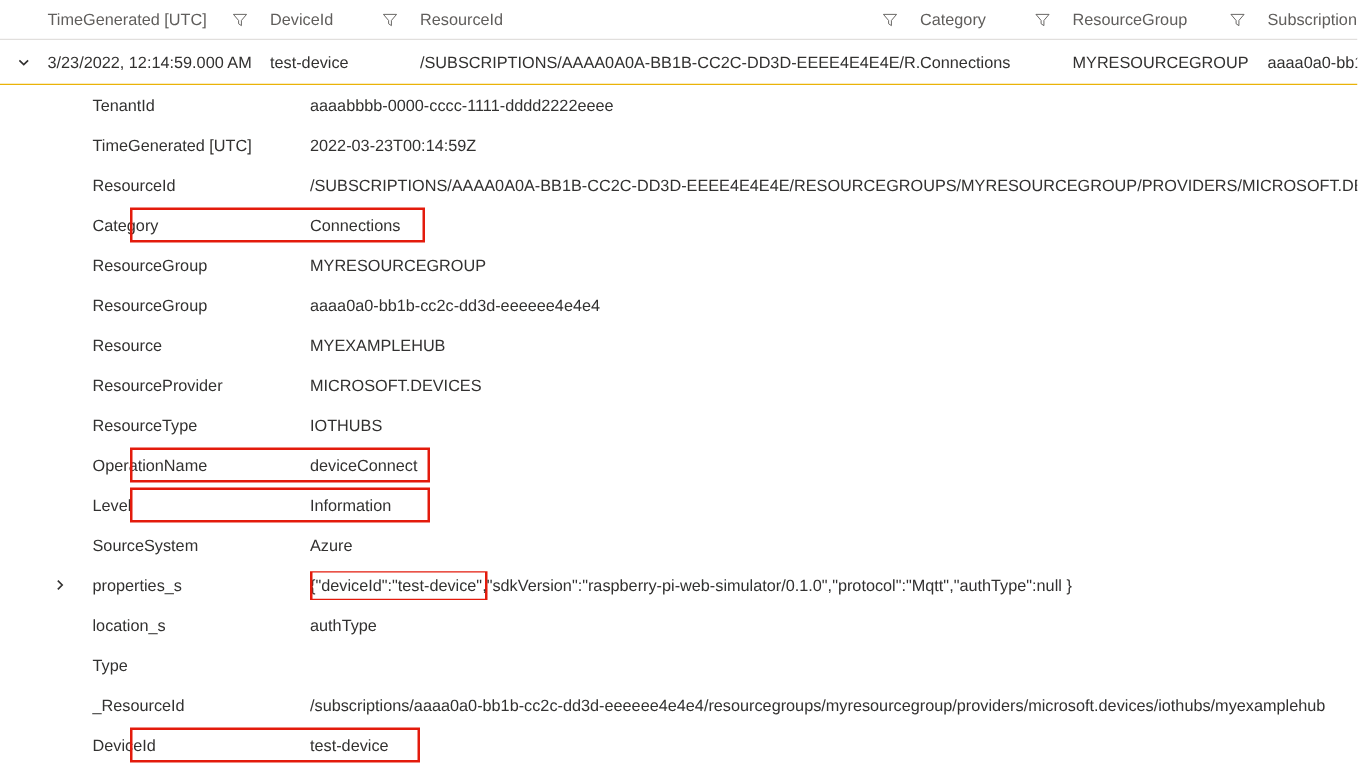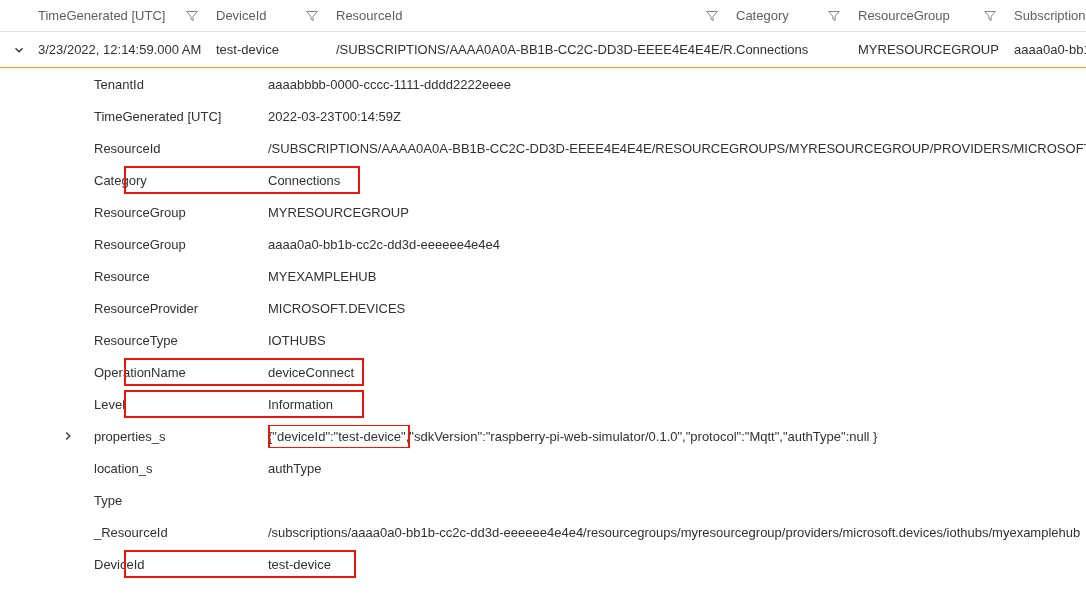--- a/index.html
+++ b/index.html
@@ -49,21 +49,21 @@
   .col-group { width: 156px; }
   .col-sub { flex: 1; }
   .filter-icon {
     margin-left: auto;
     margin-right: 8px;
     color: #605e5c;
     display: inline-flex;
   }
   .filter-icon svg { width: 12px; height: 12px; }
   .details {
-    padding-left: 46px;
+    padding-left: 26px;
   }
   .detail-row {
     display: flex;
     align-items: center;
     height: 32px;
     position: relative;
   }
   .detail-expander {
     width: 44px;
     display: flex;
@@ -229,20 +229,25 @@
     <div class="detail-val">deviceConnect</div>
   </div>
 
   <div class="detail-row">
     <div class="hl-pair-border" style="width:240px;"></div>
     <div class="detail-expander"></div>
     <div class="detail-key">Level</div>
     <div class="detail-val">Information</div>
   </div>
 
+  <div class="detail-row">
+    <div class="detail-expander"></div>
+    <div class="detail-key">SourceSystem</div>
+    <div class="detail-val">Azure</div>
+  </div>
 
   <div class="detail-row">
     <div class="detail-expander chevron">
       <svg viewBox="0 0 16 16">
           <path d="M6 4l4 4-4 4" fill="none" stroke="#323130" stroke-width="1.5"></path>
         </svg>
     </div>
     <div class="detail-key">properties_s</div>
     <div class="detail-val">
       <span>{</span><span class="hl-box" style="padding:3px 2px;">"deviceId":"test-device"</span><span>,"sdkVersion":"raspberry-pi-web-simulator/0.1.0","protocol":"Mqtt","authType":null }</span>

